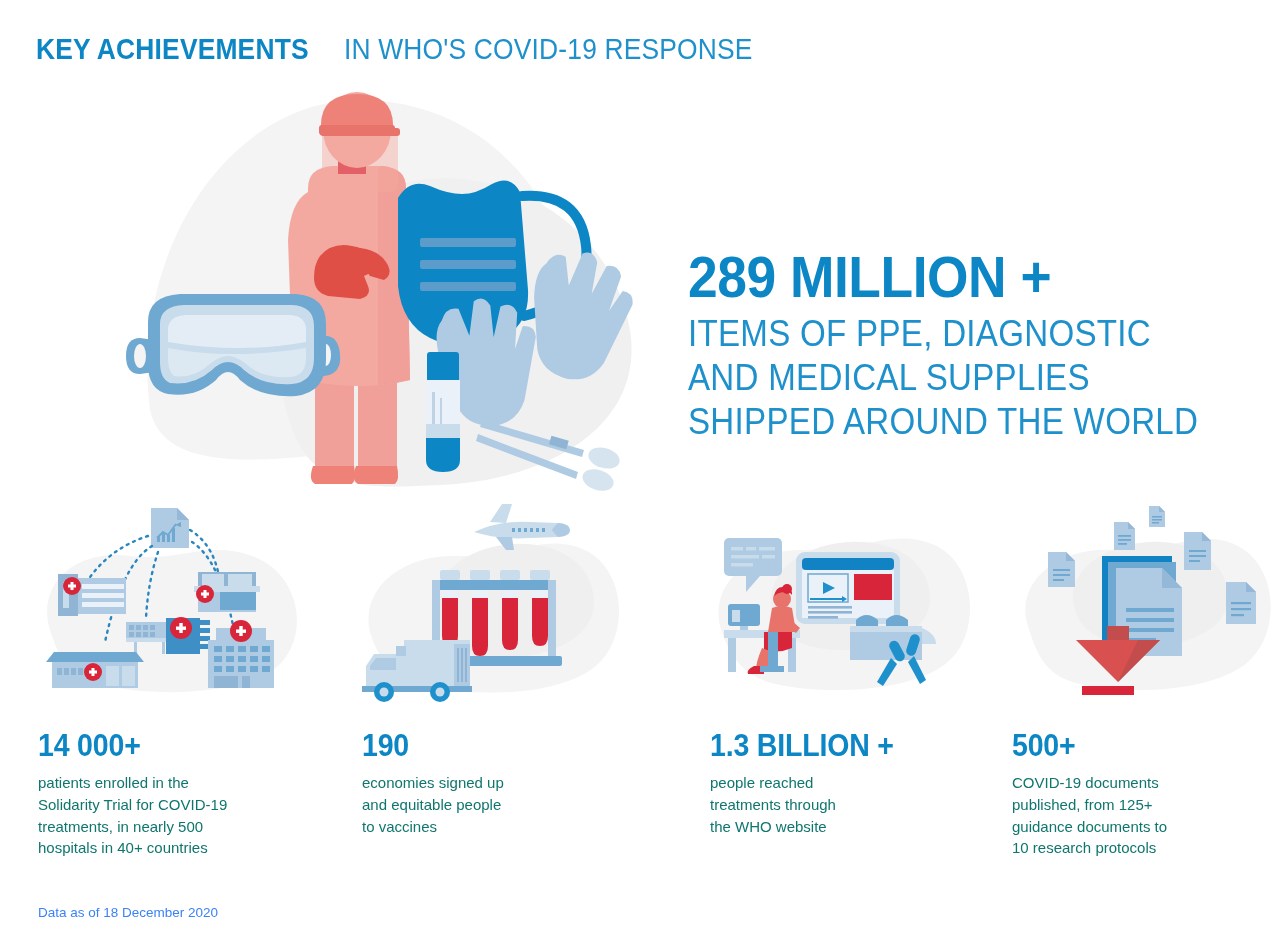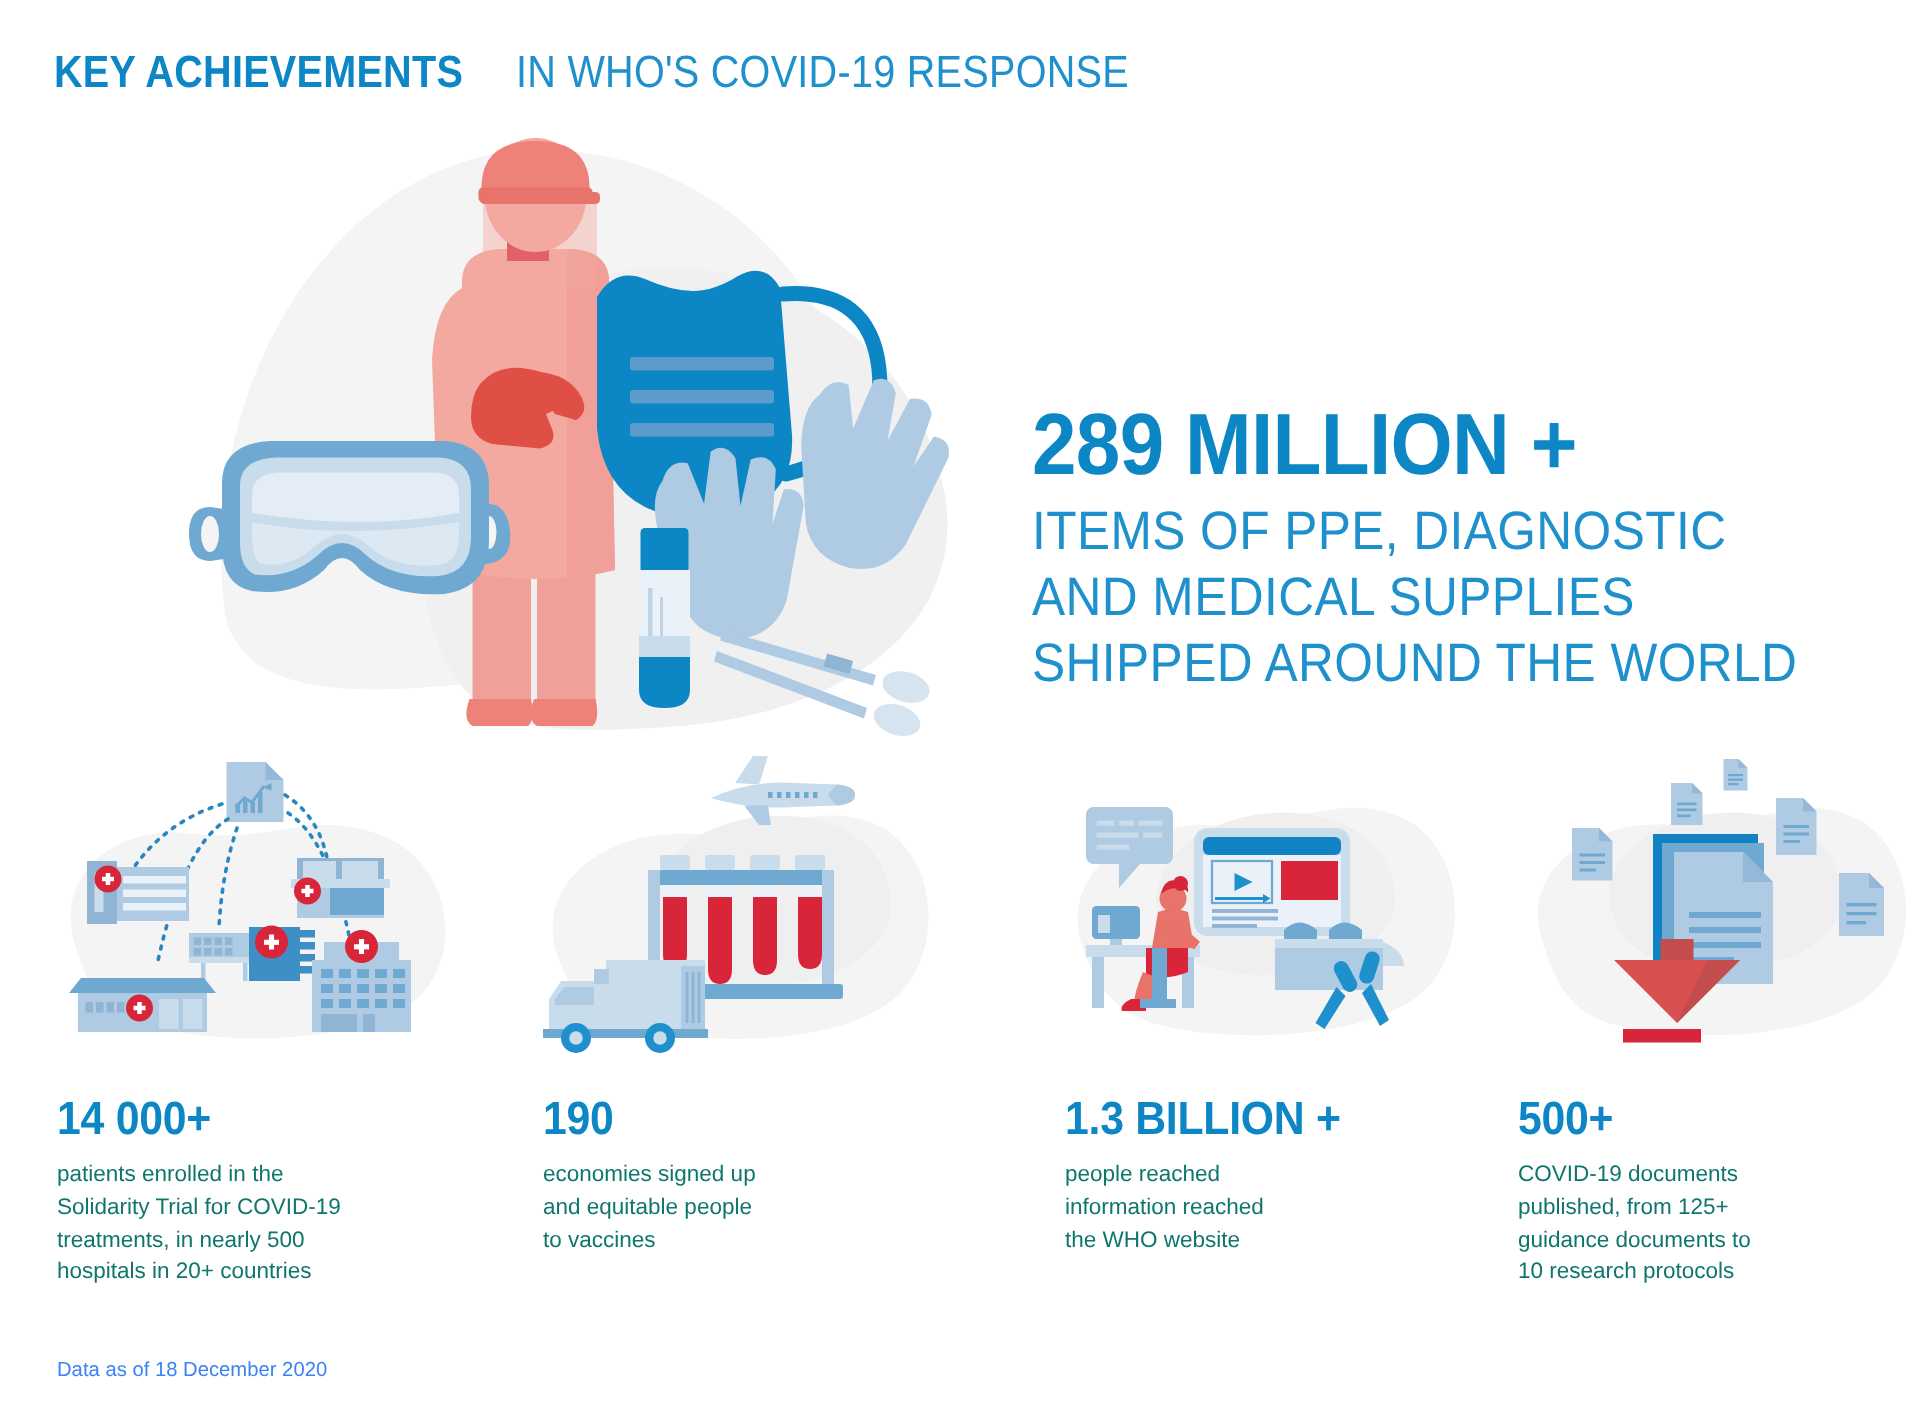--- a/index.html
+++ b/index.html
@@ -24,21 +24,21 @@
   }
   .header .light{
     font-weight:normal; color:#1E90CC;
     transform:scaleX(.88); display:inline-block; transform-origin:left center;
     margin-left:-2px;
   }
 
   
   .hero{ position:absolute; left:0; top:80px; width:1280px; height:440px; }
   .hero-art{ position:absolute; left:110px; top:0; width:560px; height:430px; }
-  .hero-text{ position:absolute; left:688px; top:168px; width:560px;margin-top:20px; }
+  .hero-text{ position:absolute; left:688px; top:168px; width:560px; }
   .hero-number{
     font-size:58px; font-weight:bold; color:#0C86C4;
     line-height:1.0; letter-spacing:-0.5px; white-space:nowrap;
     transform:scaleX(.92); transform-origin:left center; display:inline-block;
   }
   .hero-desc{
     margin-top:6px; font-size:36px; color:#1E90CC; line-height:1.22;
     font-weight:normal; letter-spacing:.3px;
     transform:scaleX(.92); transform-origin:left top; display:block;
     width:600px;
@@ -289,21 +289,21 @@
             <rect x="206" y="129.5" width="10" height="3.4" fill="#fff"></rect>
               <rect x="209.3" y="126" width="3.4" height="10" fill="#fff"></rect>
           </g>
         </svg>
       </div>
       <div class="stat-num">14 000+</div>
       <div class="stat-body">
         <div>patients enrolled in the</div>
         <div>Solidarity Trial for COVID-19</div>
         <div>treatments, in nearly 500</div>
-        <div>hospitals in 20+ countries</div>
+        <div>hospitals in 40+ countries</div>
       </div>
     </div>
 
     <div class="stat c1">
       <div class="stat-art">
         <svg viewBox="0 0 305 200" width="305" height="200">
           <path d="M16 132 C6 90 46 54 104 56 C160 58 186 34 226 48 C270 64 276 128 248 160 C216 196 126 198 74 186 C36 176 24 158 16 132 Z" fill="#F4F4F4"></path>
           <path d="M80 120 C70 80 110 46 160 44 C206 42 238 64 240 100 C242 140 190 160 140 158 C106 156 86 148 80 120 Z" fill="#EFEFEF"></path>
 
           <g transform="translate(112,10)">
@@ -447,21 +447,21 @@
             <rect x="190" y="140" width="10" height="22" rx="5" transform="rotate(-28 195 151)" fill="#1E90CC"></rect>
             <path d="M189 158 L175 182 L181 186 L195 164 Z" fill="#1E90CC"></path>
             <rect x="206" y="134" width="10" height="22" rx="5" transform="rotate(18 211 145)" fill="#1E90CC"></rect>
             <path d="M212 156 L224 180 L218 184 L206 162 Z" fill="#1E90CC"></path>
           </g>
         </svg>
       </div>
       <div class="stat-num">1.3 BILLION +</div>
       <div class="stat-body">
         <div>people reached</div>
-        <div>information reached</div>
+        <div>treatments through</div>
         <div>the WHO website</div>
       </div>
     </div>
 
     <div class="stat c3">
       <div class="stat-art">
         <svg viewBox="0 0 305 200" width="305" height="200">
           <path d="M24 126 C10 84 52 46 110 50 C164 54 192 28 230 44 C272 62 278 126 248 158 C216 192 126 196 76 184 C40 176 32 152 24 126 Z" fill="#F4F4F4"></path>
           <path d="M70 106 C62 72 100 44 146 42 C190 40 222 62 224 94 C226 132 178 148 134 146 C102 144 76 134 70 106 Z" fill="#EFEFEF"></path>
 

